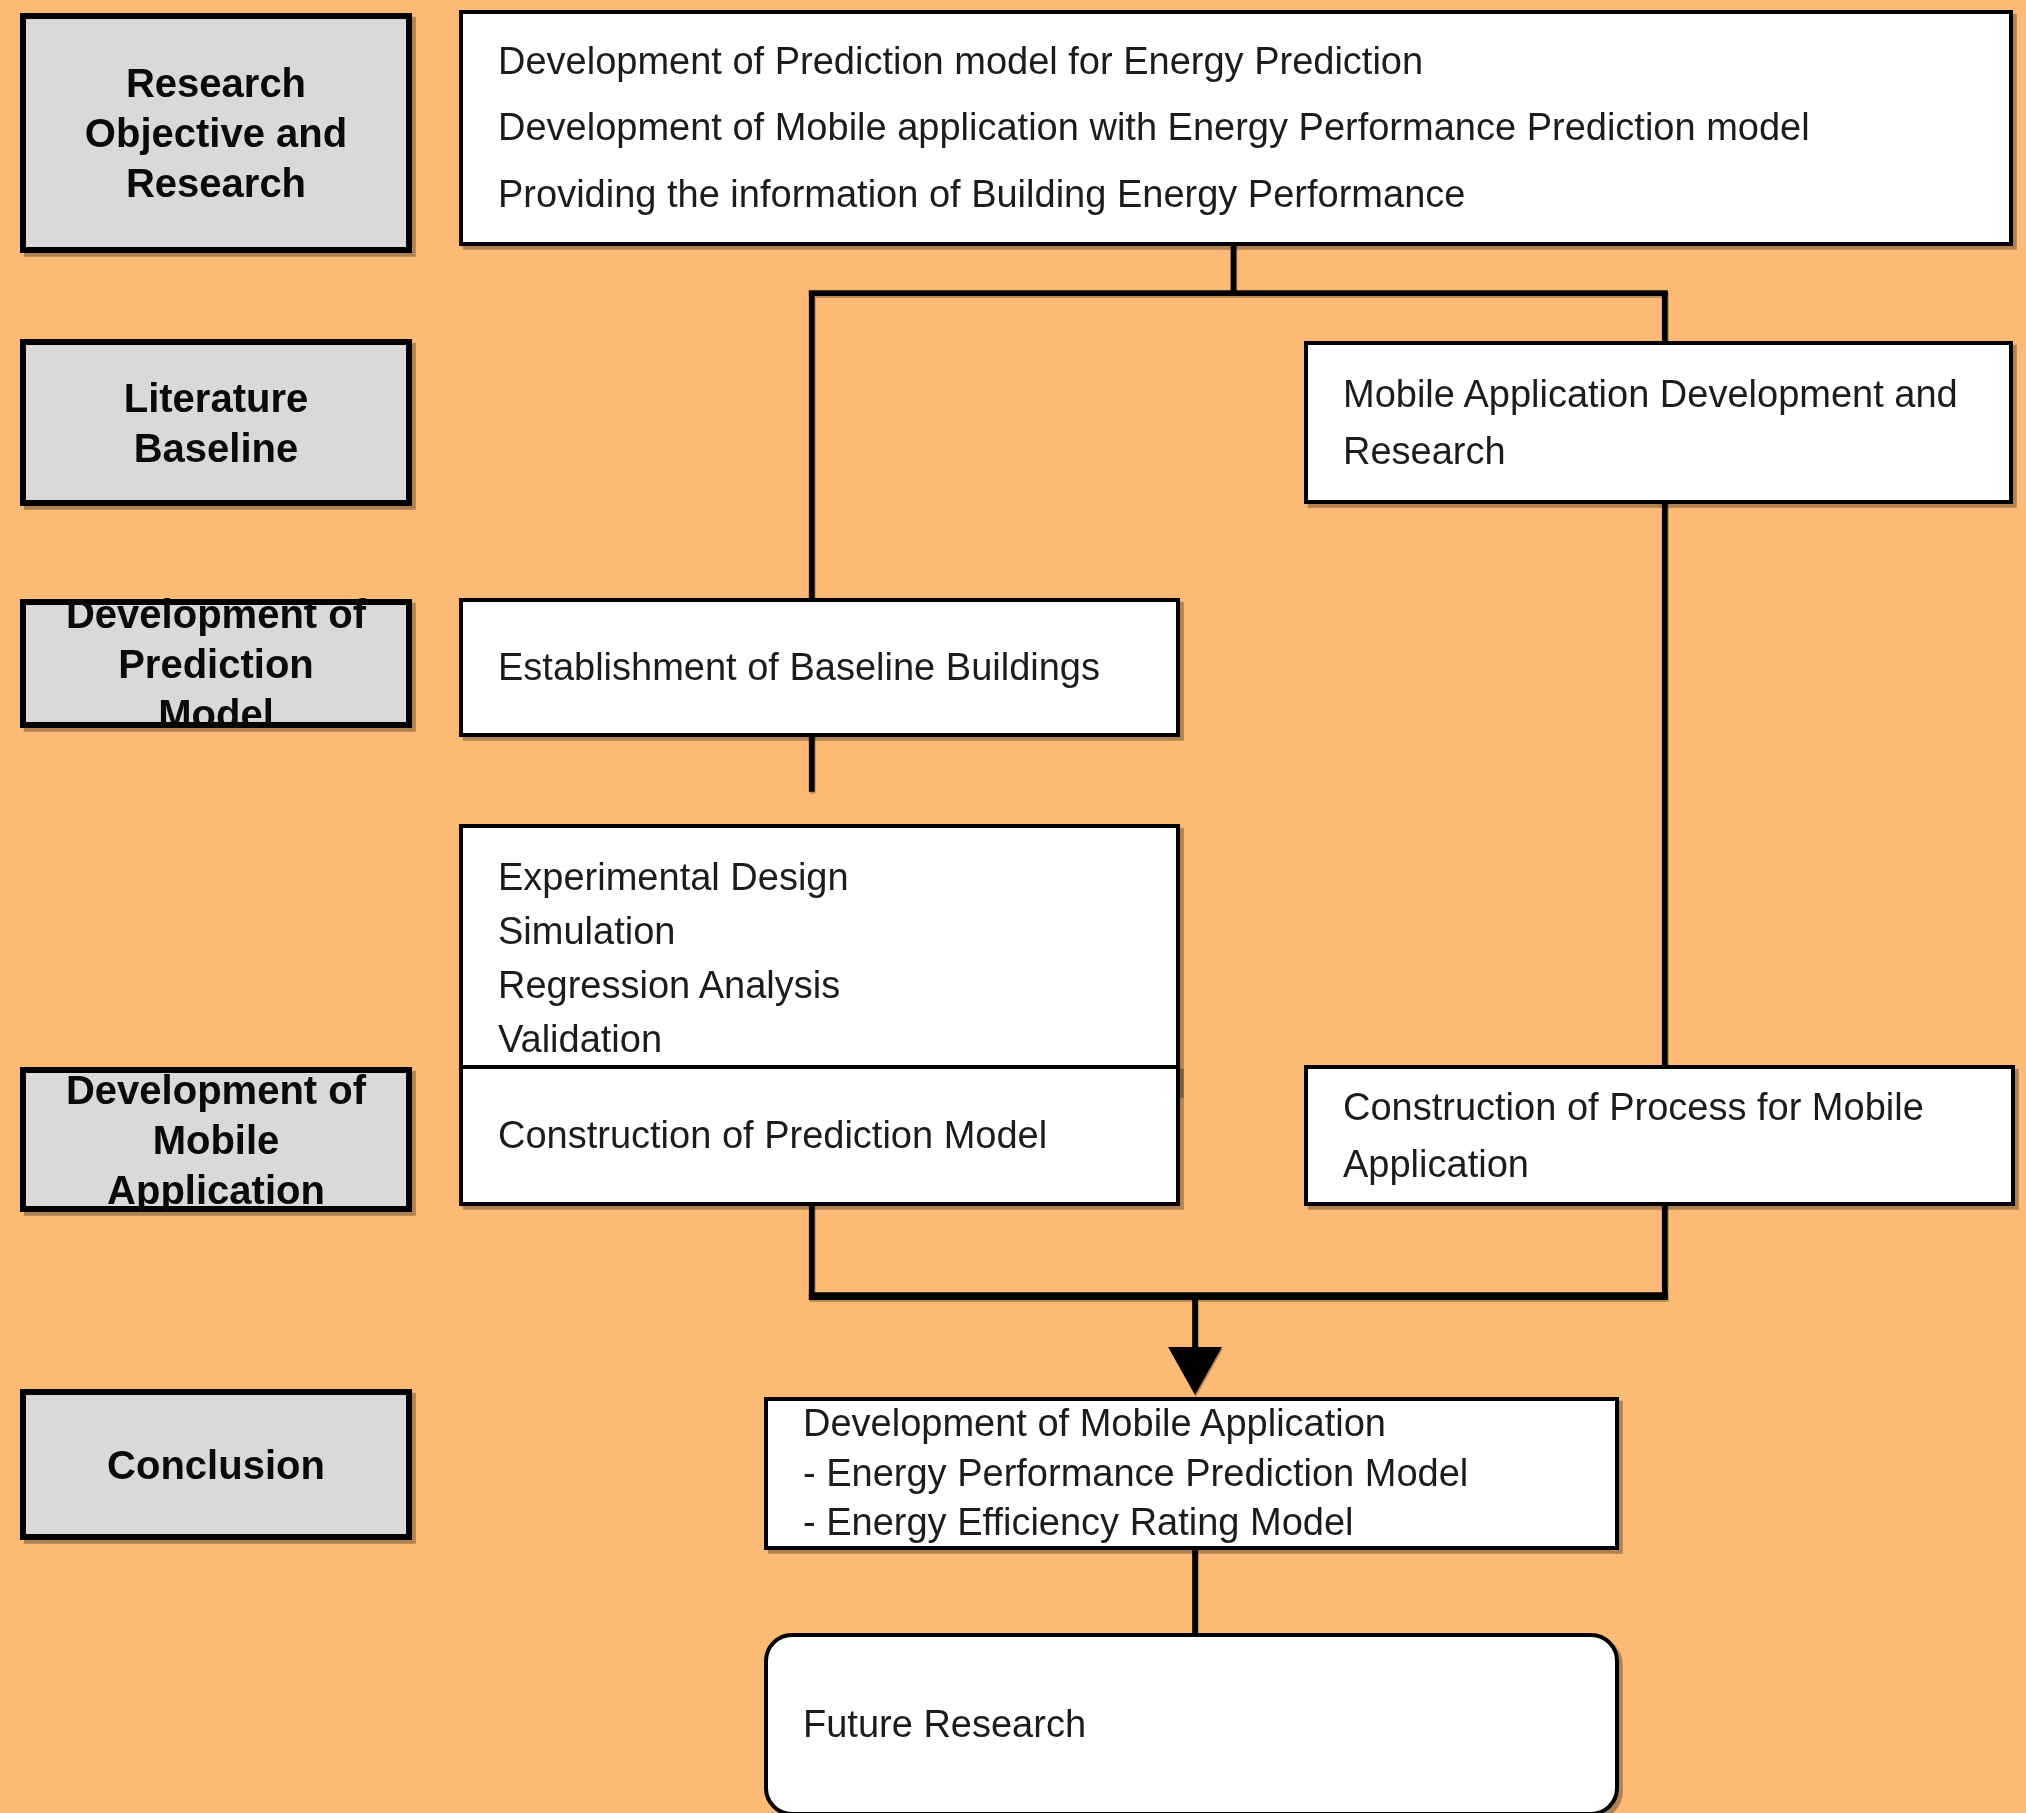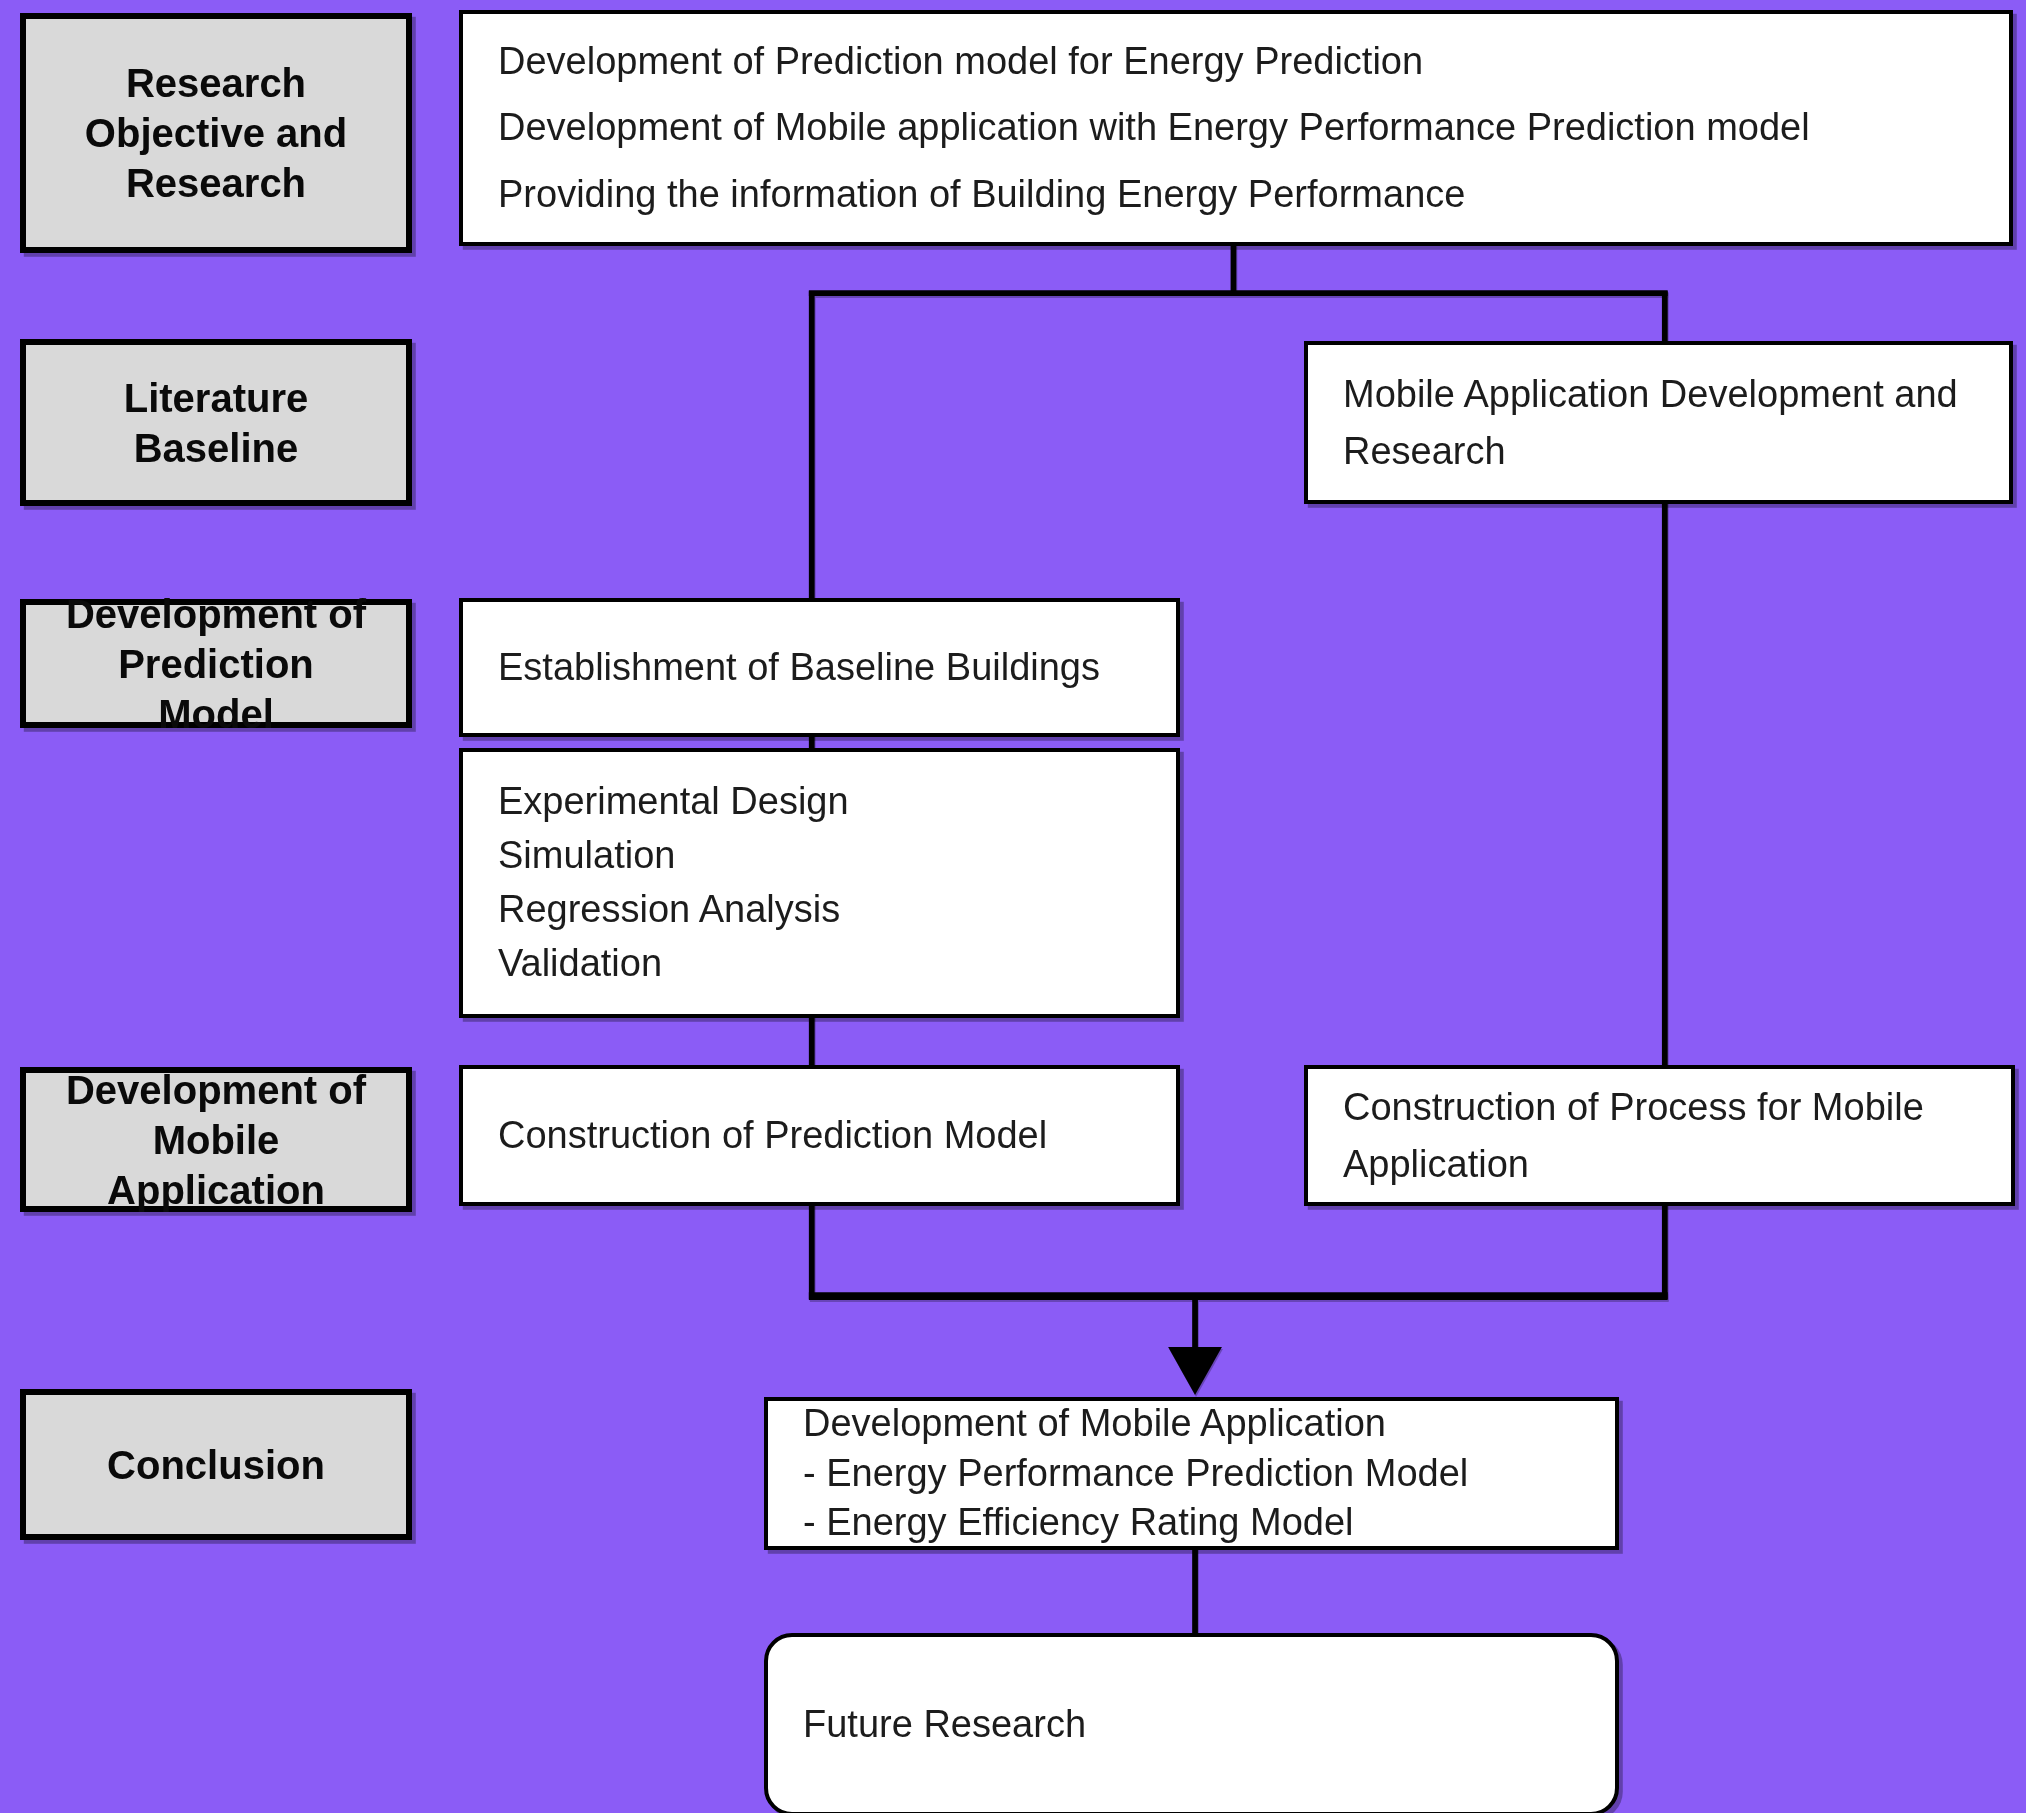--- a/index.html
+++ b/index.html
@@ -1,20 +1,20 @@
 <!DOCTYPE html>
 <html><head>
 <meta charset="utf-8">
 <style>
   html, body { margin: 0; padding: 0; background: #ffffff; }
   .canvas {
     position: relative;
     width: 2026px;
     height: 1814px;
-    background: #8b5cf6;
+    background: #fdba74;
     font-family: "Liberation Sans", "DejaVu Sans", sans-serif;
     overflow: hidden;
   }
   .connectors {
     position: absolute;
     left: 0; top: 0;
     width: 2026px;
     height: 1814px;
     filter: drop-shadow(1.9px 2.9px 0 rgba(0,0,0,0.25));
   }
@@ -108,21 +108,21 @@
 Development of Mobile application with Energy Performance Prediction model
 Providing the information of Building Energy Performance</span>
   </div>
   <div class="node" style="left:1304px; top:341px; width:709px; height:163px;">
     <span>Mobile Application Development and
 Research</span>
   </div>
   <div class="node" style="left:459px; top:598px; width:721px; height:139px;">
     <span>Establishment of Baseline Buildings</span>
   </div>
-  <div class="node tight" style="left:459px; top:748px; width:721px; height:270px;">
+  <div class="node tight" style="left:459px; top:824px; width:721px; height:270px;">
     <span>Experimental Design
 Simulation
 Regression Analysis
 Validation</span>
   </div>
   <div class="node" style="left:459px; top:1065px; width:721px; height:141px;">
     <span>Construction of Prediction Model</span>
   </div>
   <div class="node" style="left:1304px; top:1065px; width:711px; height:141px;align-items:center;">
     <span>Construction of Process for Mobile

